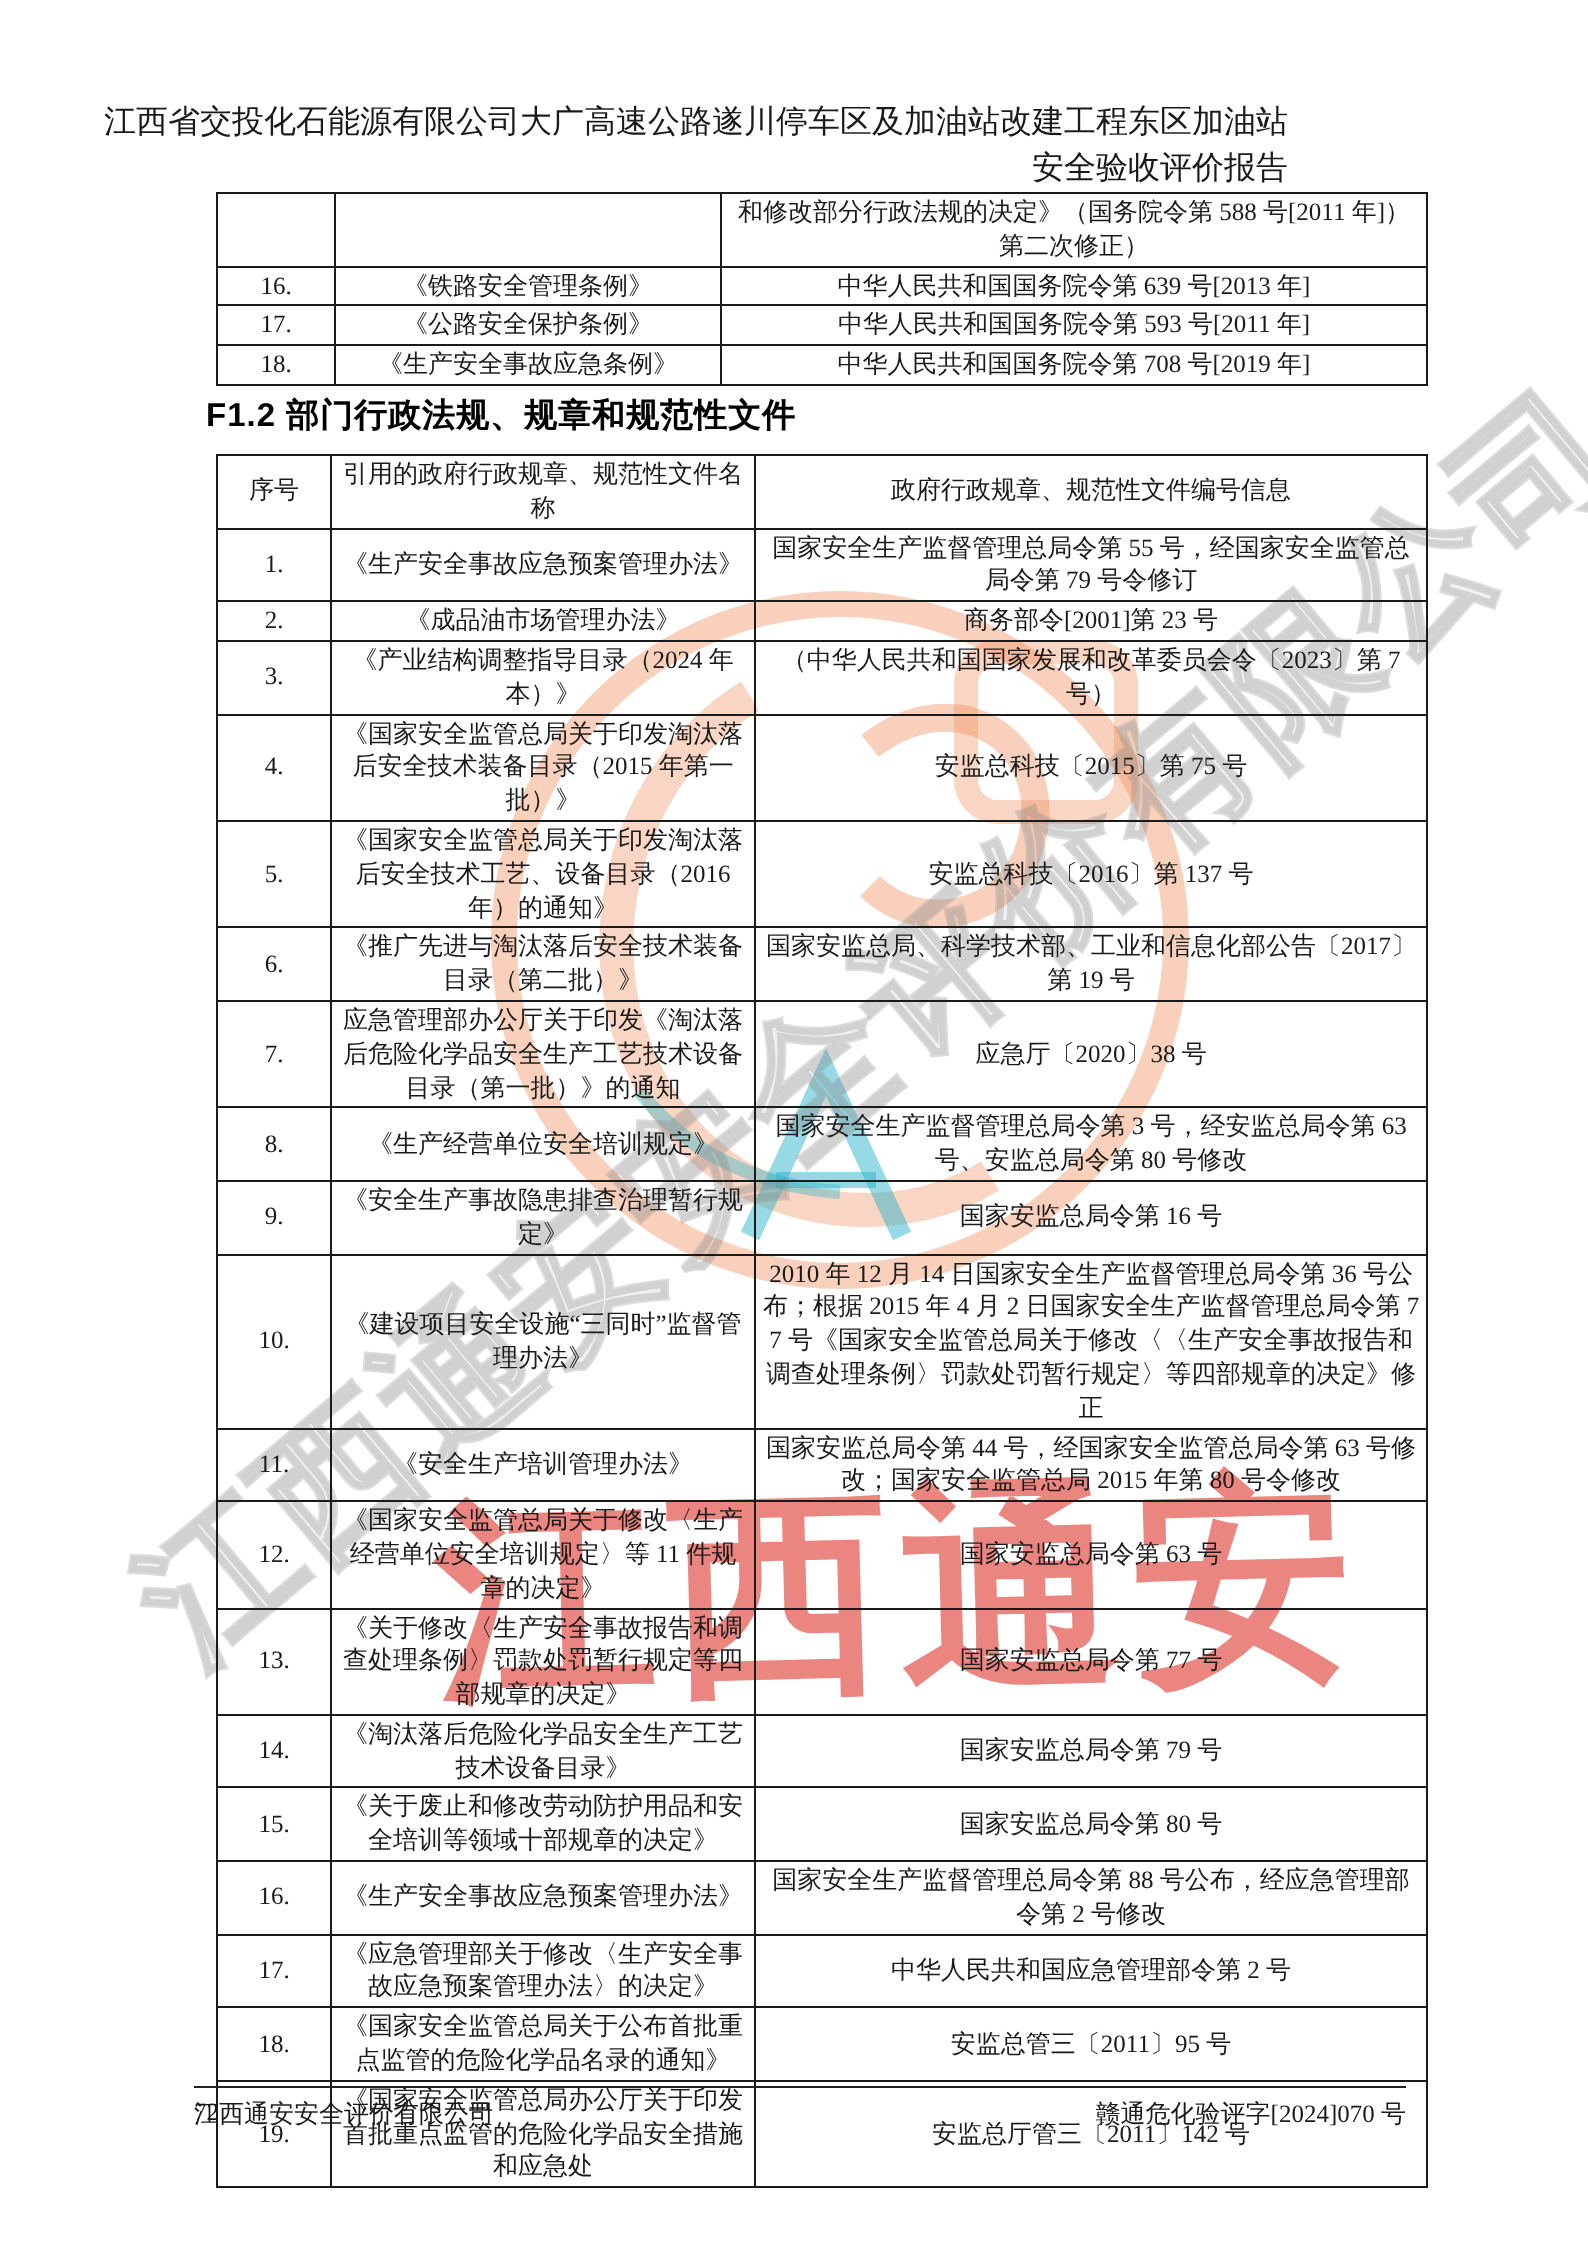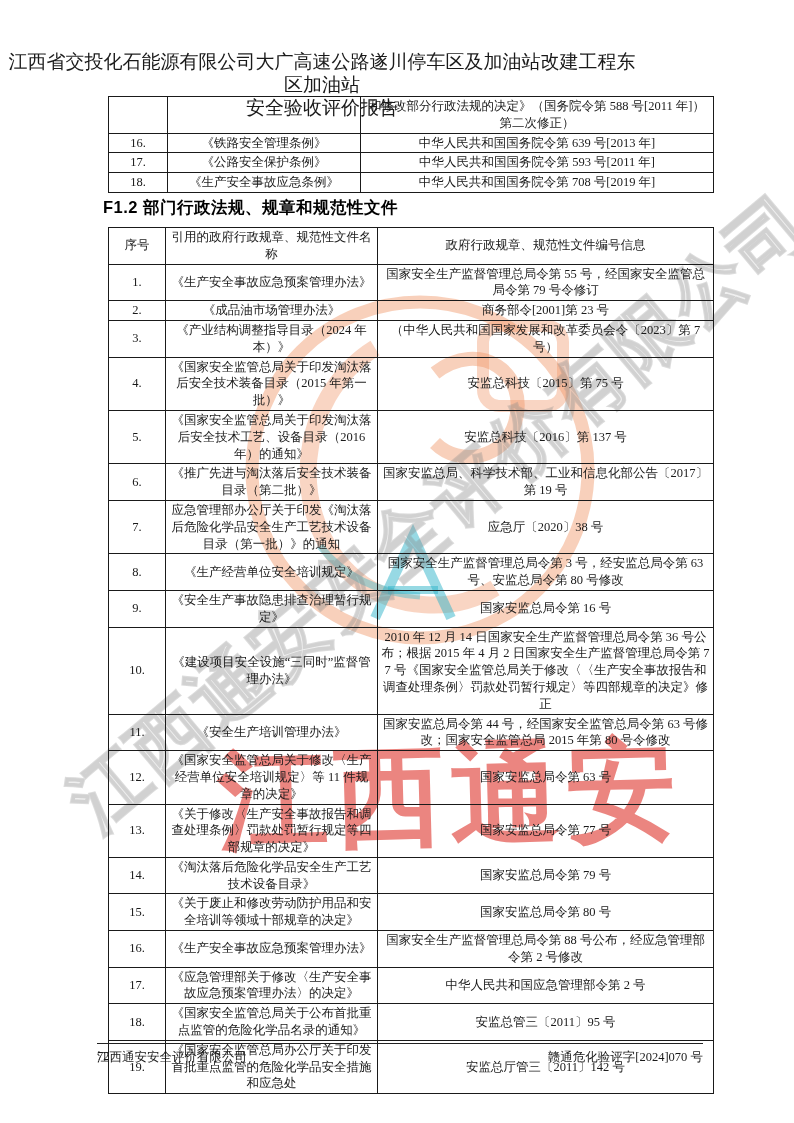--- a/index.html
+++ b/index.html
@@ -19,22 +19,22 @@
     color:rgba(150,150,150,0.15); -webkit-text-stroke:2px rgba(140,140,140,0.30);
   }
   .wm-red {
     position:absolute; left:218px; top:722px; white-space:nowrap;
     transform:rotate(-1.5deg);
     font-family:"Liberation Sans","DejaVu Sans",sans-serif; font-weight:700;
     font-size:110px; letter-spacing:6px; color:rgba(222,51,43,0.60);
   }
   
   .content { position:absolute; inset:0; z-index:1; }
-  .doc-header { position:absolute; left:0; top:50px; width:644px; text-align:center;
-    font-size:19px; line-height:23px; }
+  .doc-header { position:absolute; left:0; top:50px; width:644px; text-align:right;
+    font-size:16px; line-height:23px; }
   .tbl { border-collapse:collapse; table-layout:fixed; position:absolute; background:transparent;padding-left:48px; }
   .tbl td, .tbl th {
     border:1px solid #1a1a1a; font-weight:normal; font-size:12.5px; line-height:16.8px;
     text-align:center; vertical-align:middle; padding:1px 3px;
     word-break:break-all; overflow:hidden;
   }
   .top-table  { left:108px; top:96px;  width:605px; }
   .main-table { left:108px; top:227px; width:605px; }
   .section-heading {
     position:absolute; left:97px; top:191px; margin:6px;

